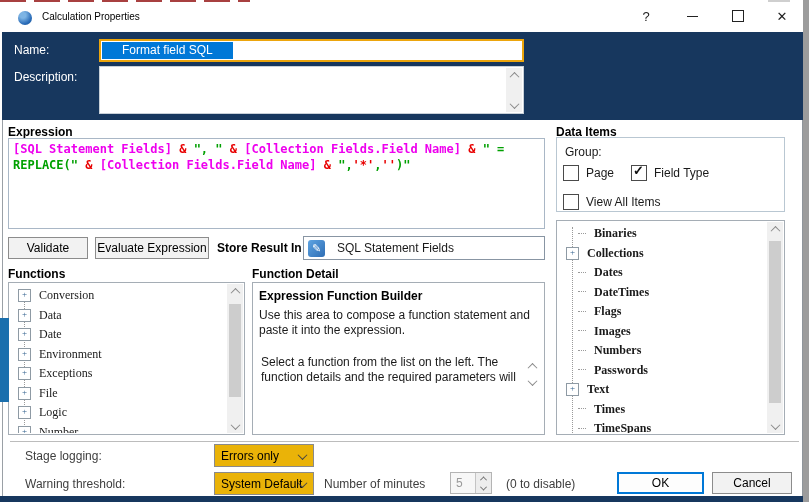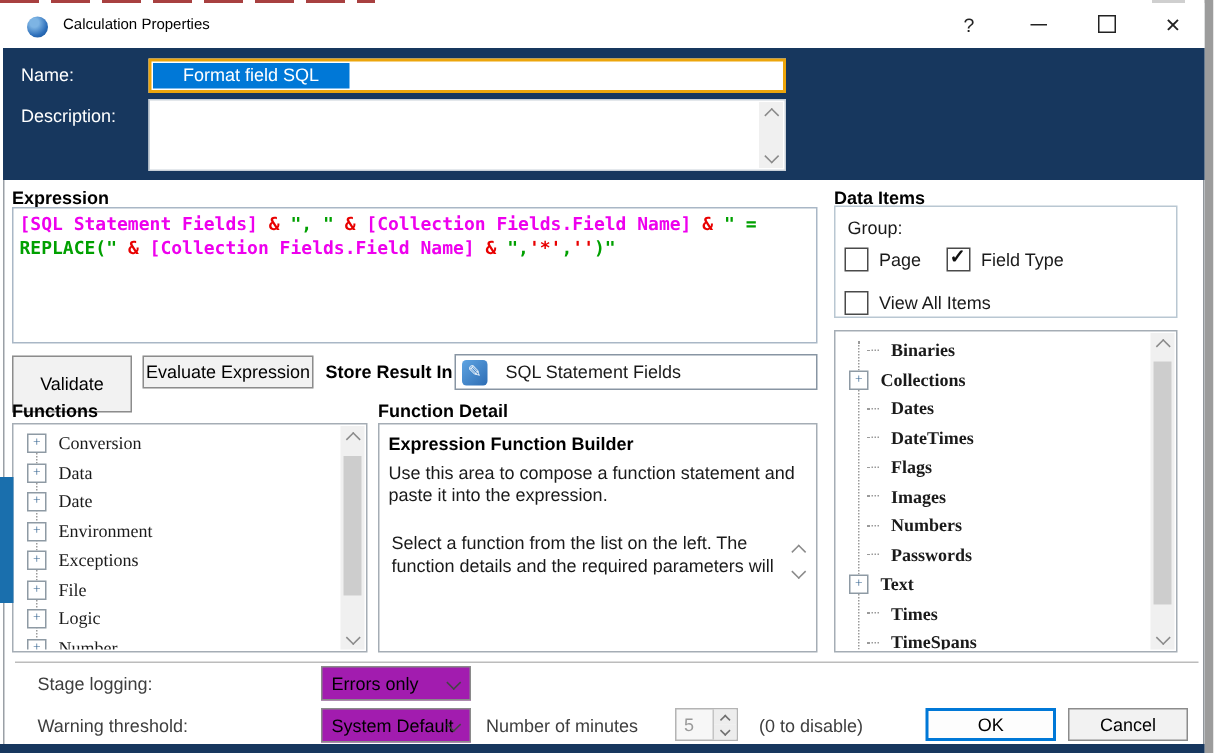--- a/index.html
+++ b/index.html
@@ -36,21 +36,21 @@
 
   
   .expr-box{left:8px;top:138px;width:537px;height:91px;border:1px solid #a9b7c6;background:#fff;
             font-family:"DejaVu Sans Mono","Liberation Mono",monospace;font-size:12px;font-weight:bold;
             line-height:16px;padding:2px 4px;overflow:hidden;}
   .expr-line{white-space:pre;}
   .tok-m{color:#ee00ee;}.tok-r{color:#e80000;}.tok-g{color:#00a000;}
 
   .btn{background:#f2f2f2;border:1px solid #8c8c8c;display:flex;align-items:center;justify-content:center;
        color:#000;font-size:12px;}
-  .btn-validate{left:8px;top:237px;width:80px;height:38px;}
+  .btn-validate{left:8px;top:237px;width:80px;height:22px;}
   .btn-evaluate{left:95px;top:237px;width:114px;height:22px;}
   .store-label{left:217px;top:241px;}
   .store-field{left:303px;top:236px;width:242px;height:24px;background:#fff;border:1px solid #8895a3;
                display:flex;align-items:center;padding-left:4px;}
   .pencil-icon{width:17px;height:17px;border-radius:3px;flex:none;
                background:linear-gradient(135deg,#5ea4e2,#2e6db4);
                color:#fff;font-size:11px;line-height:17px;text-align:center;}
   .store-text{margin-left:12px;}
 
   
@@ -85,21 +85,21 @@
   
   .group-box{left:556px;top:137px;width:229px;height:75px;border:1px solid #b9c7d2;background:#fff;}
   .cbrow{position:absolute;display:flex;align-items:center;}
   .cbox{width:14px;height:14px;border:1px solid #4a4a4a;background:#fff;position:relative;flex:none;}
   .cbox.on::after{content:"✓";position:absolute;left:1px;top:-3px;font-size:13px;font-weight:bold;color:#111;}
   .cblabel{margin-left:7px;}
 
   
   .footer-sep{left:10px;top:441px;width:789px;height:1px;background:#bcbcbc;}
   .foot-label{color:#3e3e3e;}
-  .dropdown{background:#a21caf;border:1px solid #8a8a8a;display:flex;align-items:center;padding-left:6px;color:#000;}
+  .dropdown{background:#eab308;border:1px solid #8a8a8a;display:flex;align-items:center;padding-left:6px;color:#000;}
   .dd-chev{position:absolute;right:7px;top:8px;color:#444;}
   .dd1{left:214px;top:444px;width:100px;height:23px;}
   .dd2{left:214px;top:472px;width:100px;height:23px;}
   .spinner{left:450px;top:472px;width:42px;height:22px;border:1px solid #b4b4b4;background:#f7f7f7;
            display:flex;align-items:center;color:#9a9a9a;padding-left:5px;}
   .spin-btns{position:absolute;right:0;top:0;width:15px;height:20px;border-left:1px solid #c4c4c4;
              display:flex;flex-direction:column;}
   .spin-cell{flex:1;background:#ededed;display:flex;align-items:center;justify-content:center;color:#707070;}
   .spin-cell .chev{width:4px;height:4px;border-width:1px;}
   .btn-ok{left:617px;top:472px;width:87px;height:22px;border:2px solid #0078d7;background:#fdfdfd;}

